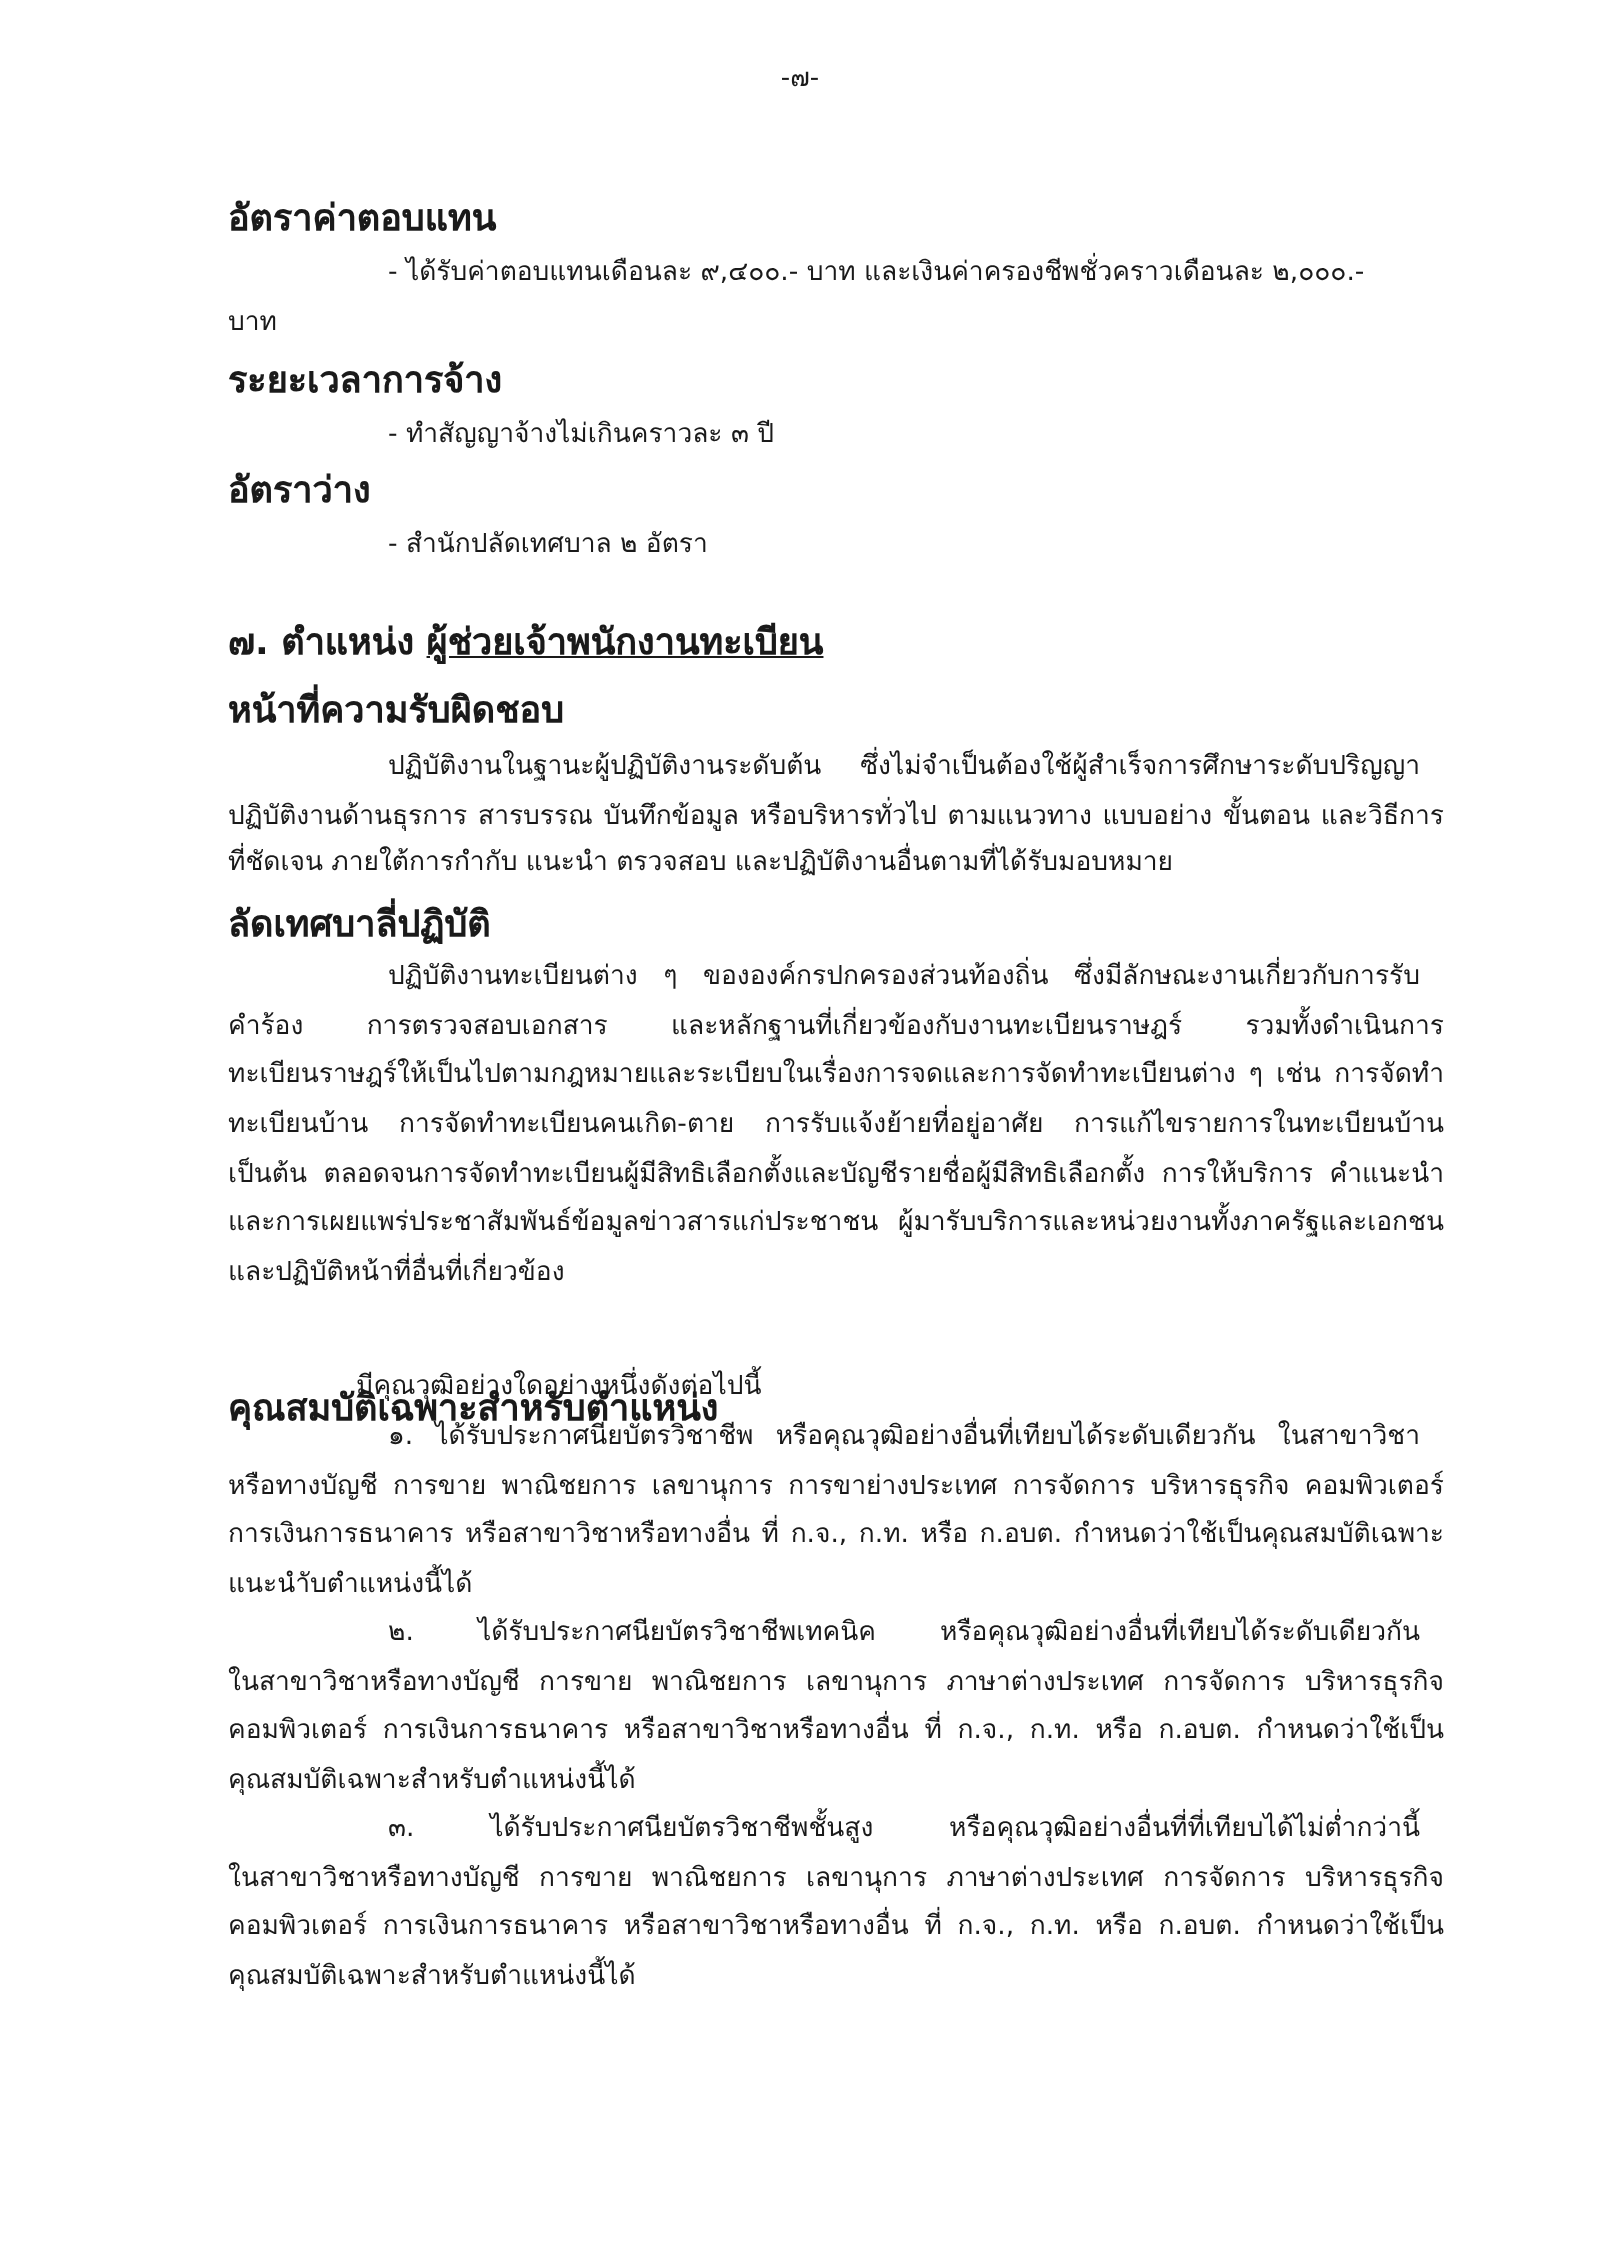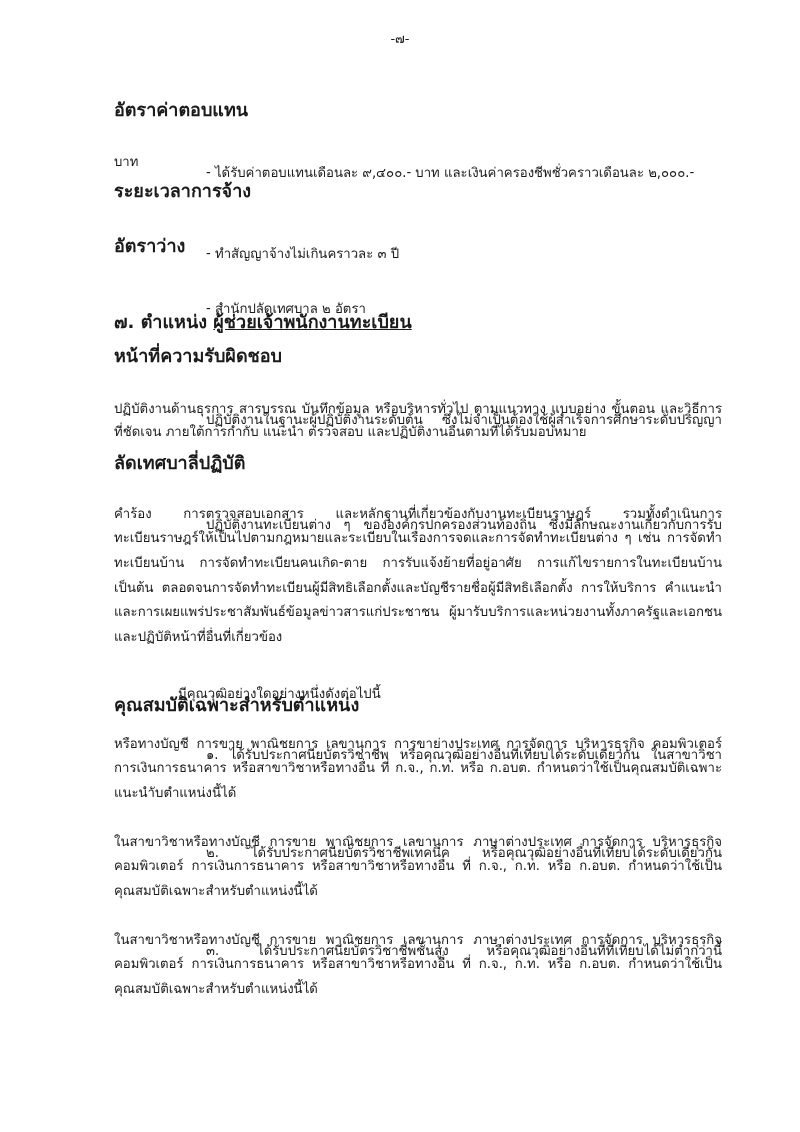--- a/index.html
+++ b/index.html
@@ -10,21 +10,21 @@
   }
   .page-num {
     position: absolute; left: 0; width: 800px; top: 28px;
     text-align: center; font-size: 13px;
   }
   .ln {
     position: absolute; left: 114px; width: 608px;
     font-size: 13.2px; line-height: 22px; white-space: nowrap;
   }
   .hd { font-weight: bold; font-size: 18px; }
-  .ind { left: 206px; width: 516px; margin-top: 36px; }
+  .ind { left: 194px; width: 516px; }
   .just { text-align: justify; text-align-last: justify; white-space: normal; }
   .u { text-decoration: underline; }
 </style>
 </head>
 <body>
 
 <div class="page-num">-๗-</div>
 
 <div class="ln hd" style="top:99px">อัตราค่าตอบแทน</div>
 <div class="ln ind" style="top:126px">- ได้รับค่าตอบแทนเดือนละ ๙,๔๐๐.- บาท และเงินค่าครองชีพชั่วคราวเดือนละ ๒,๐๐๐.-</div>

